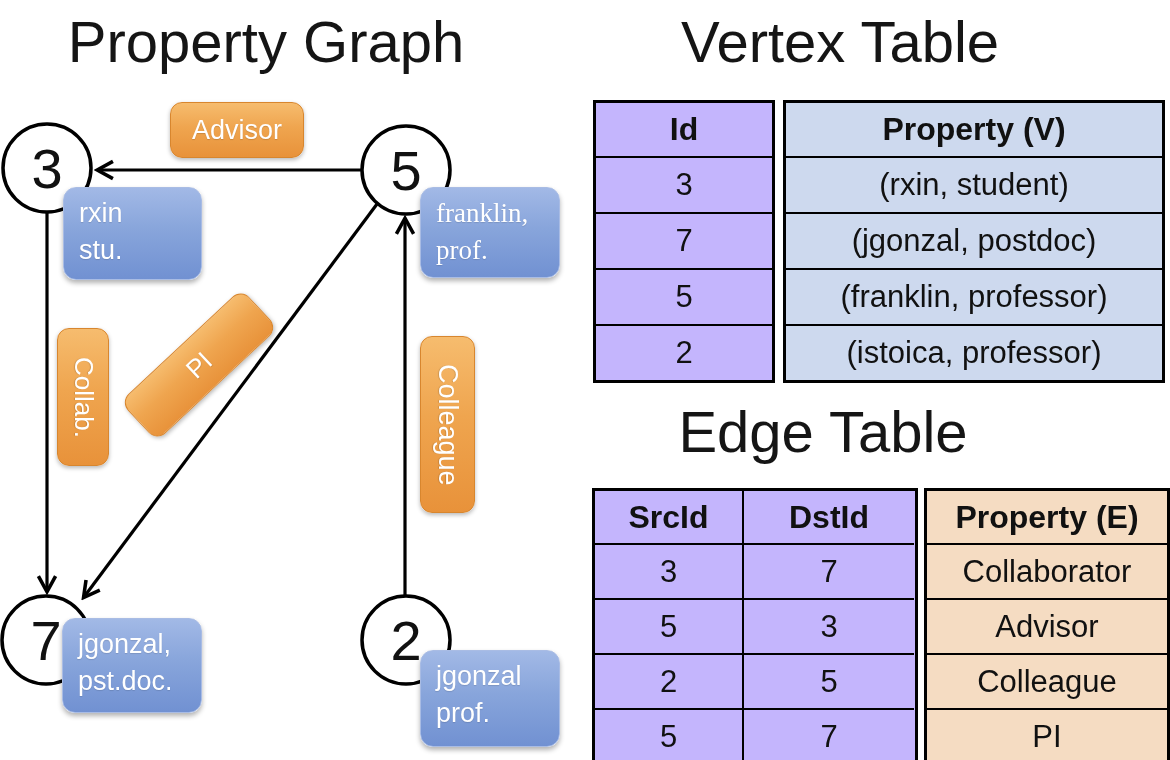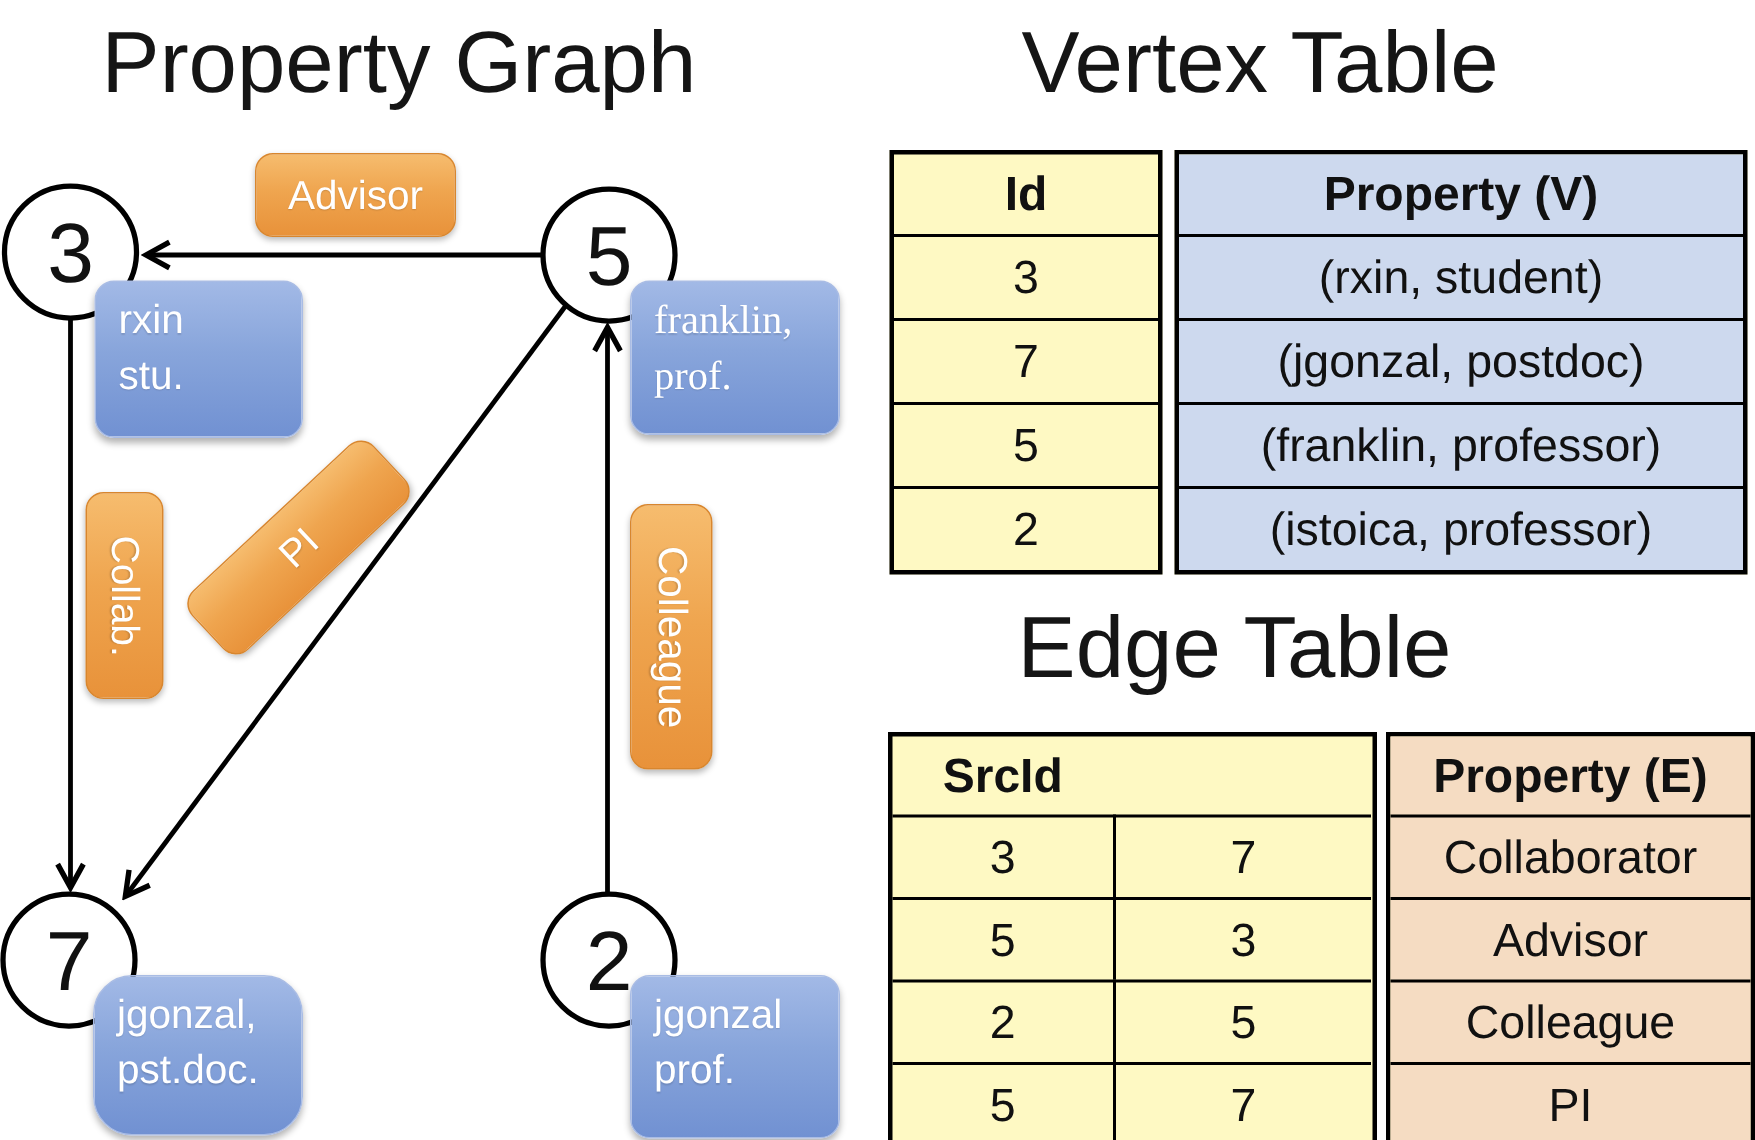--- a/index.html
+++ b/index.html
@@ -10,24 +10,24 @@
   
   .gsvg{position:absolute;left:0;top:0;}
   .obox{position:absolute;border-radius:12px;color:#fff;display:flex;align-items:center;justify-content:center;
         background:linear-gradient(to bottom,#f6bc6e 0%,#efa54f 45%,#e8923a 100%);
         border:1.5px solid #d8862e;box-shadow:0 2px 4px rgba(0,0,0,.28);
         font-size:27px;text-shadow:0 1px 1px rgba(0,0,0,.15);}
   .obox.vert{writing-mode:vertical-rl;}
   .bbox{position:absolute;border-radius:13px;color:#fff;
         background:linear-gradient(to bottom,#a2b9e6 0%,#88a5db 45%,#7191d2 100%);
         border:1.5px solid #a9bce4;box-shadow:0 3px 5px rgba(0,0,0,.3);
-        font-size:27px;line-height:1.38;padding:7px 0 16px 15px;text-shadow:0 1px 1px rgba(0,0,0,.12);}
+        font-size:27px;line-height:1.38;padding:7px 0 4px 15px;text-shadow:0 1px 1px rgba(0,0,0,.12);}
   
   .tblwrap{position:absolute;display:flex;}
-  .colbox{border:3px solid #000;background:#fef9c3;}
+  .colbox{border:3px solid #000;background:#c4b5fd;}
   .cell{display:flex;align-items:center;justify-content:center;font-size:31px;
         border-top:2.5px solid #000;white-space:nowrap;}
   .cell.first{border-top:none;}
   .cell.hdr{font-weight:bold;font-size:32px;}
   .duo{display:flex;}
   .duo .c2{border-left:2.5px solid #000;}
   .bluefill{background:#cdd9ee;}
   .orangefill{background:#f5dcc2;}
 </style>
 </head>
@@ -73,21 +73,21 @@
   </div>
 
   <div class="bbox" style="left:63px;top:187px;width:122px;height:80px;">
     <div>rxin</div>
     <div>stu.</div>
   </div>
   <div class="bbox" style="left:420px;top:187px;width:123px;height:78px;font-family:Liberation Serif, serif;">
     <div>franklin,</div>
     <div>prof.</div>
   </div>
-  <div class="bbox" style="left:62px;top:650px;width:123px;height:82px;border-radius:26px;">
+  <div class="bbox" style="left:62px;top:618px;width:123px;height:82px;">
     <div>jgonzal,</div>
     <div>pst.doc.</div>
   </div>
   <div class="bbox" style="left:420px;top:650px;width:123px;height:84px;">
     <div>jgonzal</div>
     <div>prof.</div>
   </div>
 
   <div class="title" style="left:585px;top:8px;width:510px;">Vertex Table</div>
 
@@ -107,20 +107,21 @@
       <div class="cell bluefill" style="height:54px;">(istoica, professor)</div>
     </div>
   </div>
 
   <div class="title" style="left:568px;top:398px;width:510px;">Edge Table</div>
 
   <div class="tblwrap" style="left:592px;top:488px;gap:6px;">
     <div class="colbox" style="width:320px;">
       <div class="duo first">
         <div class="cell hdr first" style="height:52px;width:147px;">SrcId</div>
+        <div class="cell hdr first c2" style="height:52px;width:170px;">DstId</div>
       </div>
       <div class="duo">
         <div class="cell" style="height:53px;width:147px;">3</div>
         <div class="cell c2" style="height:53px;width:170px;">7</div>
       </div>
       <div class="duo">
         <div class="cell" style="height:53px;width:147px;">5</div>
         <div class="cell c2" style="height:53px;width:170px;">3</div>
       </div>
       <div class="duo">

